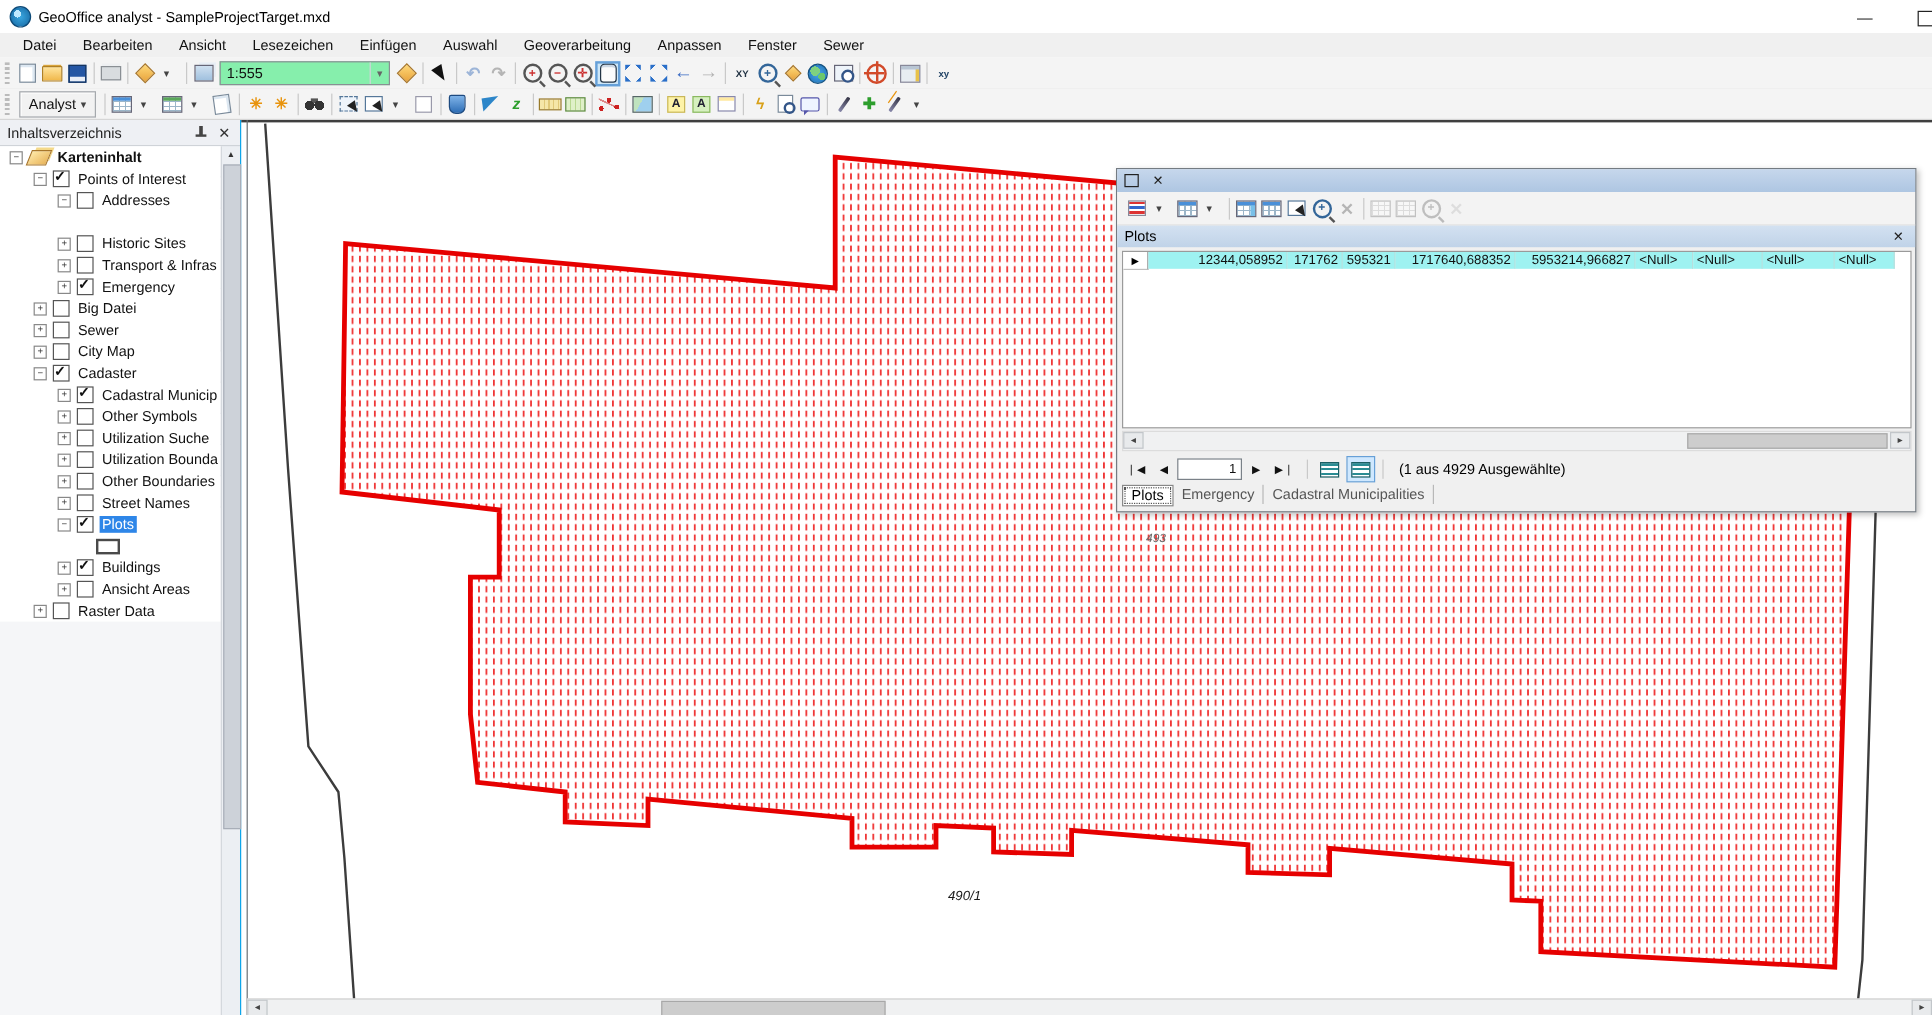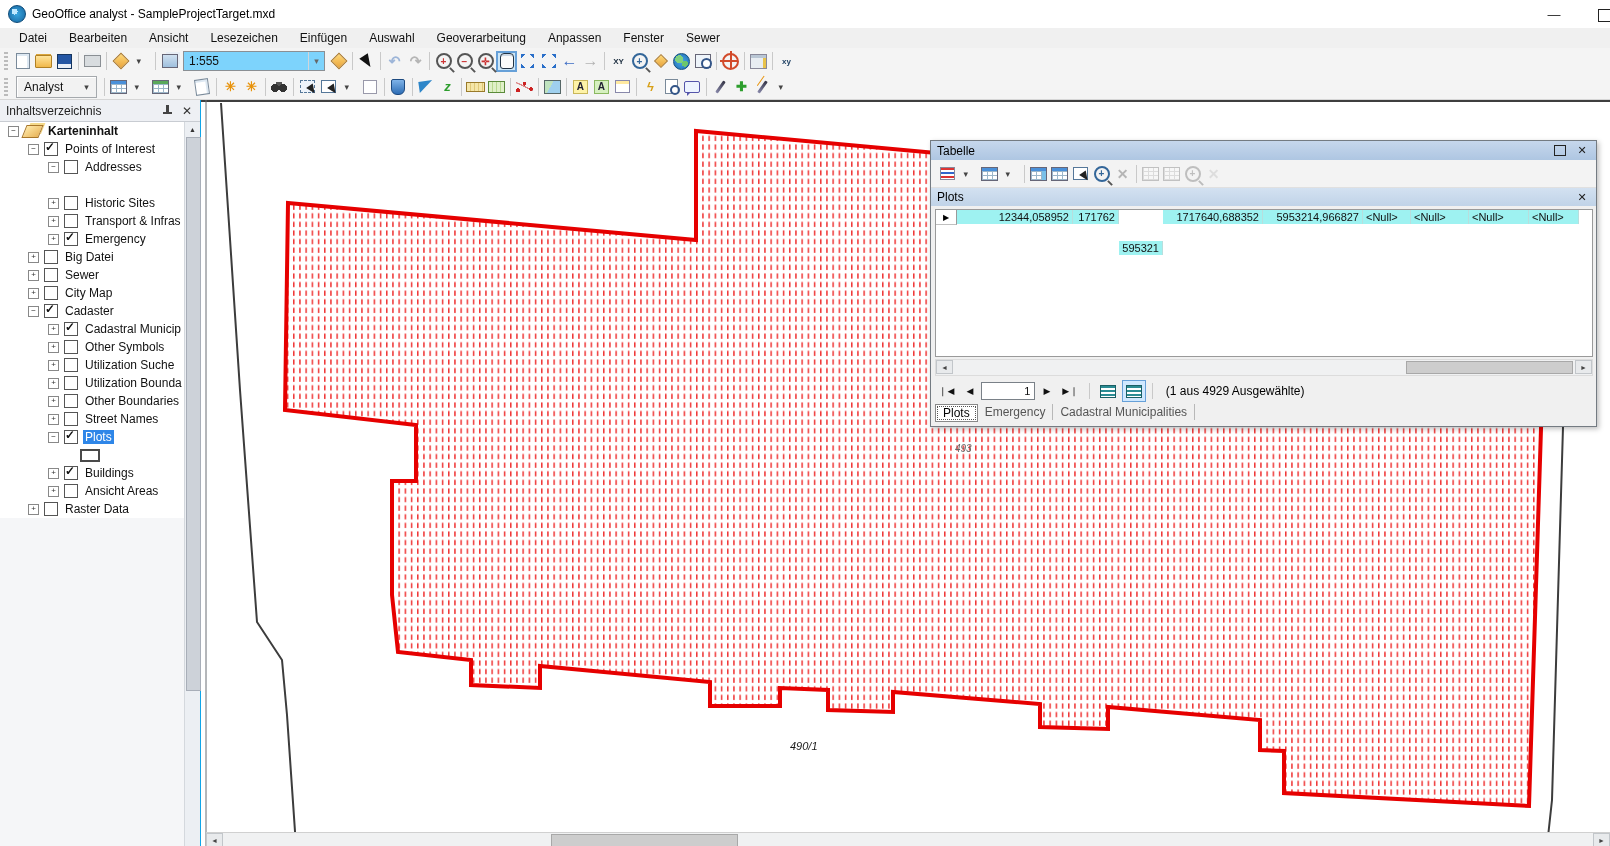--- a/index.html
+++ b/index.html
@@ -14,25 +14,25 @@
   #menubar{position:absolute;left:0;top:28px;width:1610px;height:20px;background:#f0f0f0;display:flex;align-items:center;padding-left:8px;}
   .menu-item{padding:2px 11px;color:#111;}
   
   .toolbar{position:absolute;left:0;width:1610px;background:#f4f4f4;border-bottom:1px solid #d6d6d6;display:flex;align-items:center;}
   #toolbar1{top:48px;height:26px;}
   #toolbar2{top:74px;height:25px;}
   .grip{width:4px;height:18px;margin:0 4px;background:repeating-linear-gradient(180deg,#bbb 0 2px,transparent 2px 4px);}
   .tbi{width:21px;height:21px;display:flex;align-items:center;justify-content:center;flex:none;}
   .tbi.act{background:#cde6f7;outline:2px solid #66a0d8;outline-offset:-2px;}
   .sep{width:1px;height:18px;background:#c9c9c9;margin:0 3px;flex:none;}
-  .combo{height:18px;background:#7dd3fc;border:1px solid #8a8f94;display:flex;align-items:center;flex:none;justify-content:space-between;}
+  .combo{height:18px;background:#86efac;border:1px solid #8a8f94;display:flex;align-items:center;flex:none;justify-content:space-between;}
   #scale-combo{width:140px;margin:0 3px;}
   #scale-combo .cv{flex:1;padding-left:5px;font-size:12px;}
   .combo .da{width:15px;height:100%;display:flex;align-items:center;justify-content:center;color:#666;font-size:9px;border-left:1px solid #d0d5da;}
-  #analyst-btn{height:20px;margin:0 4px;padding:0 7px;background:#f2f2f2;border:1px solid #a5a9ad;box-shadow:inset 1px 1px 0 #fff;display:flex;align-items:center;gap:21px;flex:none;}
+  #analyst-btn{height:20px;margin:0 4px;padding:0 7px;background:#f2f2f2;border:1px solid #a5a9ad;box-shadow:inset 1px 1px 0 #fff;display:flex;align-items:center;gap:4px;flex:none;}
   #analyst-btn .da{font-size:9px;color:#444;}
   
   .i-page{width:12px;height:14px;background:#fff;border:1px solid #7a8a9a;box-shadow:inset -2px 2px 0 #dde8f2;}
   .i-page.pink{box-shadow:inset -2px 2px 0 #f4c6cc;}
   .i-page.tilt{transform:rotate(-8deg);}
   .i-folder{width:15px;height:11px;background:linear-gradient(#ffe49c,#f0b84b);border:1px solid #b08024;border-radius:1px;box-shadow:0 -2px 0 -1px #d9a53d;}
   .i-save{width:13px;height:13px;background:#2456a4;border:1px solid #16355f;box-shadow:inset 0 -4px 0 #e8eef8;}
   .i-print{width:15px;height:10px;background:#d8dcdf;border:1px solid #8a8f94;box-shadow:0 -3px 0 -1px #eef0f2;}
   .i-diamond{width:10px;height:10px;background:linear-gradient(135deg,#ffd977,#e8a33d);border:1px solid #a8762a;transform:rotate(45deg);}
   .i-diamond.small{width:8px;height:8px;}
@@ -623,21 +623,20 @@
         </div>
       </div>
     <div id="sb-scroll">
       <div class="arr">▲</div>
       <div id="sb-thumb"></div>
     </div>
   </div>
 
   <div id="twin">
     <div id="twin-title">
-      <div class="tt">Tabelle</div>
       <div id="twin-restore"></div>
       <div class="winbtn">✕</div>
     </div>
     <div id="twin-toolbar">
         <div class="tbi">
           <div class="i-toc"></div>
         </div>
         <div class="tbi">
           <div class="i-drop">▾</div>
         </div>
@@ -679,21 +678,21 @@
       </div>
     <div id="layerbar">
       <div class="lt">Plots</div>
       <div class="winbtn">✕</div>
     </div>
     <div id="grid">
       <div class="grow" id="grid-row">
           <div class="dcell" id="rowsel" style="width: 20px; justify-content: center;">▶</div>
           <div class="dcell num" style="width: 112px; background: rgb(158, 242, 241);">12344,058952</div>
           <div class="dcell num" style="width: 42px; background: rgb(158, 242, 241);">171762</div>
-          <div class="dcell num" style="width: 40px; background: rgb(158, 242, 241); margin-top: 31px;">595321</div>
+          <div class="dcell num" style="width: 40px; background: rgb(158, 242, 241);">595321</div>
           <div class="dcell num" style="width: 96px; background: rgb(158, 242, 241);">1717640,688352</div>
           <div class="dcell num" style="width: 96px; background: rgb(158, 242, 241);">5953214,966827</div>
           <div class="dcell txt" style="width: 44px; background: rgb(158, 242, 241);">&lt;Null&gt;</div>
           <div class="dcell txt" style="width: 54px; background: rgb(158, 242, 241);">&lt;Null&gt;</div>
           <div class="dcell txt" style="width: 56px; background: rgb(158, 242, 241);">&lt;Null&gt;</div>
           <div class="dcell txt" style="width: 46px; background: rgb(158, 242, 241);">&lt;Null&gt;</div>
         </div>
     </div>
     <div id="twin-hscroll">
       <div class="scroll-arr" style="left:0;height:12px">◄</div>

